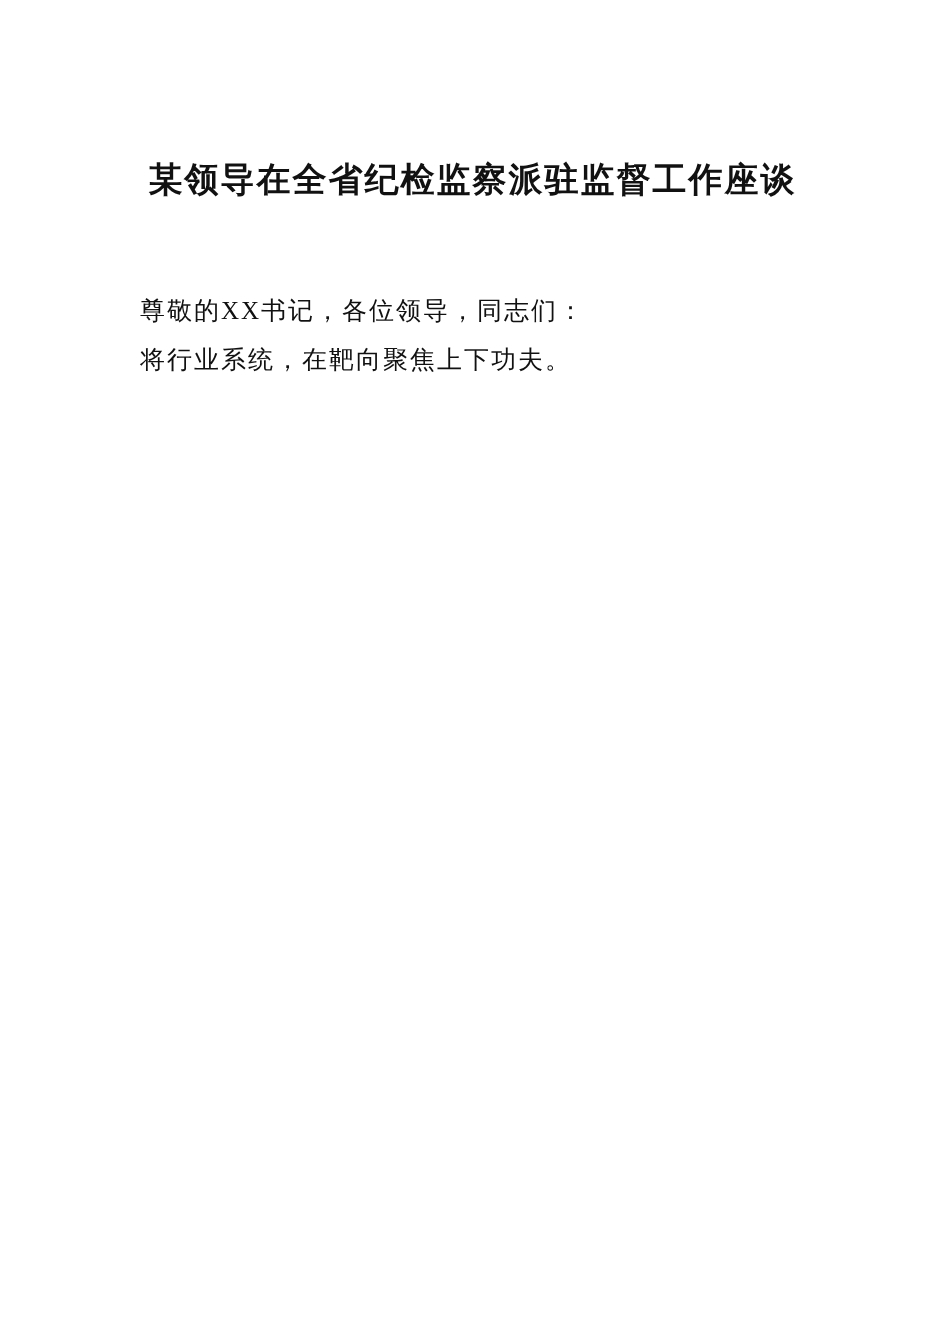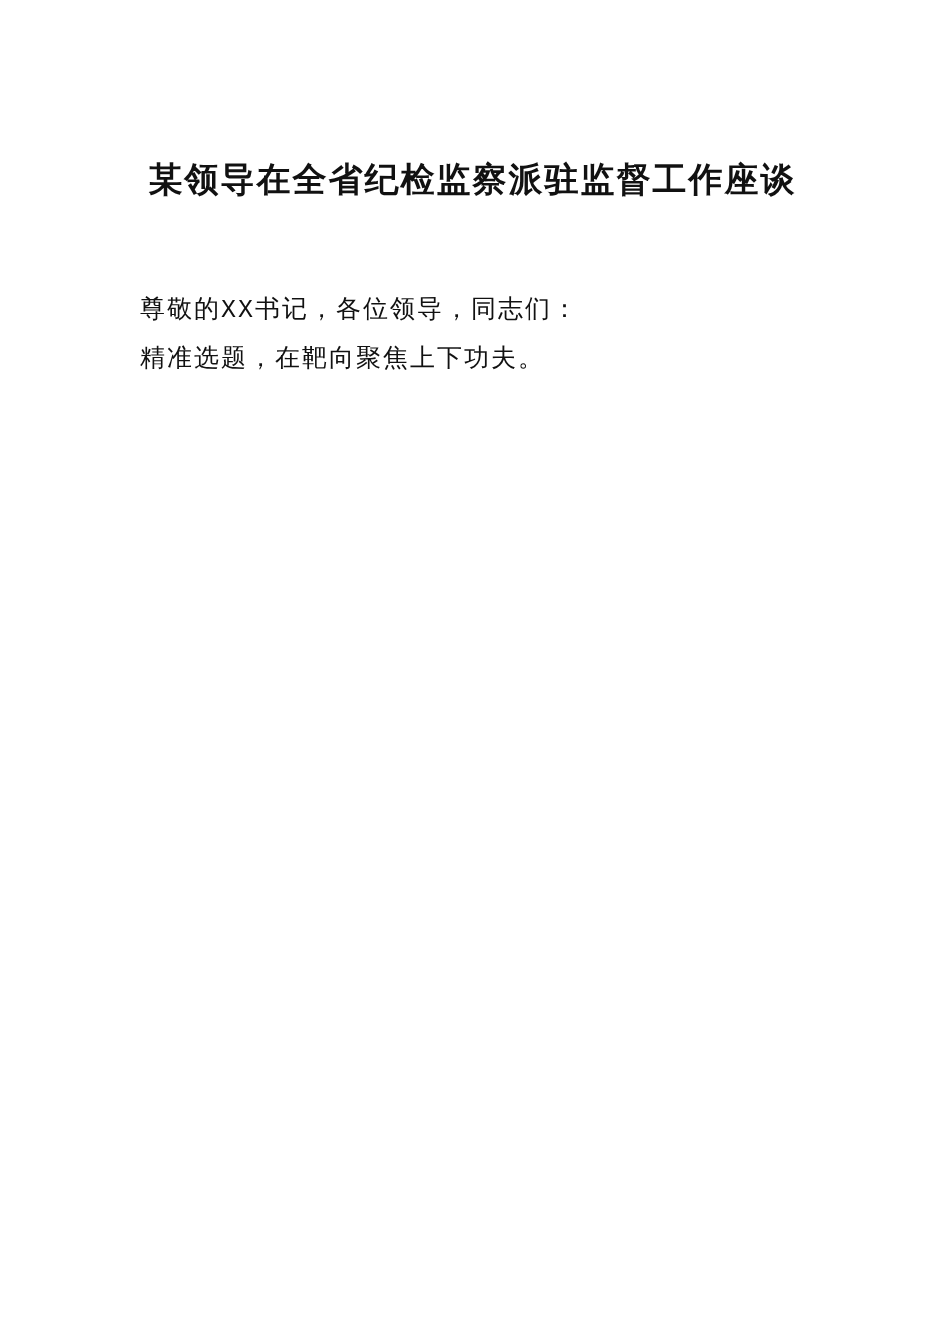--- a/index.html
+++ b/index.html
@@ -33,34 +33,33 @@
     white-space: nowrap;
   }
   .doc-body {
     margin-top: 48px;
     font-size: 25px;
     line-height: 48.5px;
     letter-spacing: 2px;
     color: #111111;
     text-align: justify;
     text-justify: inter-character;
-    font-family: Liberation Mono, monospace;
   }
   .doc-body p {
     margin: 0;
     padding: 0;
   }
 </style>
 </head>
 <body>
 
 <div class="page">
 
   <div class="doc-title">
     <span class="title-line">某领导在全省纪检监察派驻监督工作座谈</span>
   </div>
 
   <div class="doc-body">
     <p>尊敬的XX书记，各位领导，同志们：</p>
-    <p>精准选题，在靶向聚焦上下功夫。</p>
+    <p>将行业系统，在靶向聚焦上下功夫。</p>
   </div>
 
 </div>
 
 </body></html>

